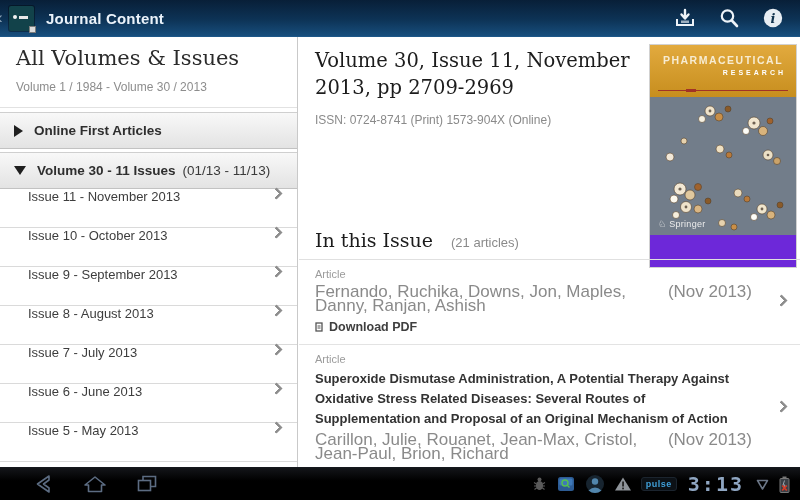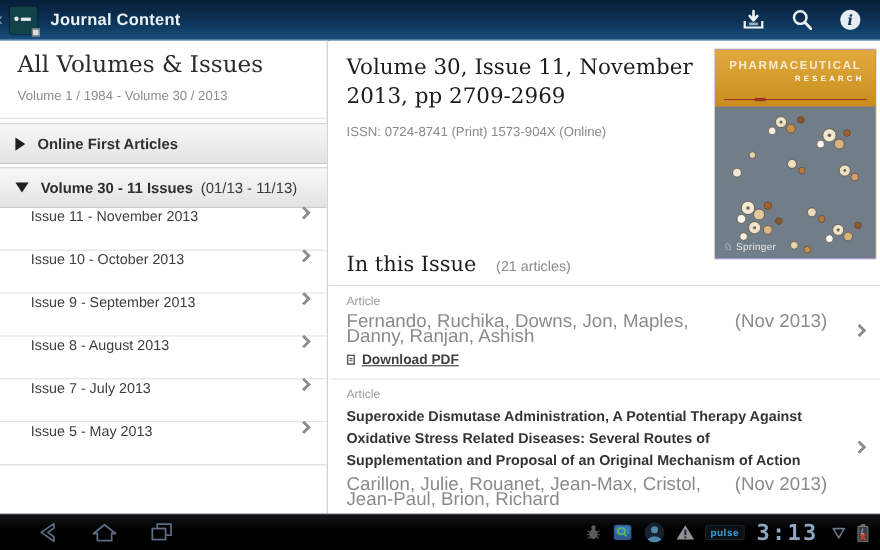--- a/index.html
+++ b/index.html
@@ -38,40 +38,40 @@
     padding:0 16px 0 28px; font-size:13px; color:#3d3d3d; background:#fff; }
   .chev { width:9px; height:9px; border-top:3px solid #8e8e8e; border-right:3px solid #8e8e8e;
     transform:rotate(45deg); border-radius:1px; margin-left:auto; flex:none; }
 
   
   .main { position:absolute; top:37px; left:299px; width:501px; height:430px; background:#fff; overflow:hidden; }
   .main-title { position:absolute; left:16px; top:10px; width:348px; font-family:"DejaVu Serif", serif;
     font-size:19.5px; line-height:27px; color:#1c1c1c; }
   .issn { position:absolute; left:16px; top:76px; font-size:12px; color:#8a8a8a; }
 
-  .cover { position:absolute; left:351px; top:8px; width:146px; height:190px; background:#8b5cf6;
+  .cover { position:absolute; left:351px; top:8px; width:146px; height:222px; background:#6d28d9;
     box-shadow:0 0 0 1px rgba(0,0,0,.18); overflow:hidden; }
   .cover-head { height:52px; background:linear-gradient(#e2aa3e,#c78e1e); padding-top:9px; position:relative; }
   .cover-line1 { text-align:center; color:#f7ecd2; font-size:10.5px; font-weight:bold; letter-spacing:1.5px; }
   .cover-line2 { text-align:right; padding-right:10px; color:#fff; font-size:7px; font-weight:bold; letter-spacing:3px; margin-top:3px; }
   .cover-rule { position:absolute; left:8px; right:8px; bottom:6px; border-top:1px solid #a23326; }
   .cover-rule .blk { position:absolute; left:28px; top:-2px; width:10px; height:3px; background:#a23326; }
   .cover-body { position:relative; width:146px; height:138px; }
   .cover-pub { position:absolute; left:8px; bottom:6px; color:#ececec; font-size:9px; letter-spacing:.3px; }
 
   .section-head { position:absolute; left:16px; top:192px; display:flex; align-items:baseline; gap:18px; }
   .section-title { font-family:"DejaVu Serif", serif; font-size:19px; color:#1c1c1c; }
   .section-count { font-size:13px; color:#8a8a8a; }
   .article-list { position:absolute; left:0; right:0; top:222px; bottom:0; border-top:1px solid #e0e0e0; }
   .article-row { position:relative; padding:8px 48px 10px 16px; border-bottom:1px solid #e3e3e3; }
   .a-kind { font-size:11px; line-height:13px; color:#9b9b9b; margin-bottom:3px; }
   .a-title { font-size:13px; line-height:20px; font-weight:bold; color:#333; }
   .a-meta { display:flex; margin-top:4px; font-size:17px; line-height:14px; color:#8a8a8a; }
   .a-date { flex:none; margin-left:12px; }
-  .a-download { margin-top:7px; display:flex; align-items:center; gap:5px; font-size:12.5px; font-weight:bold; color:#3f3f3f;text-decoration:underline; }
+  .a-download { margin-top:7px; display:flex; align-items:center; gap:5px; font-size:12.5px; font-weight:bold; color:#3f3f3f; }
   .article-row .chev { position:absolute; right:14px; top:50%; margin-top:-6px; }
 
   
   .system-bar { position:absolute; left:0; bottom:0; width:800px; height:33px;
     background:linear-gradient(#131519,#000 40%); border-top:1px solid #15181d;
     display:flex; align-items:center; }
   .nav-group { display:flex; align-items:center; gap:22px; padding-left:28px; }
   .nav-btn { width:30px; height:26px; display:flex; align-items:center; justify-content:center; }
   .status-group { margin-left:auto; display:flex; align-items:center; gap:9px; padding-right:10px; }
   .pulse-badge { background:#0c1116; border:1px solid #1b242e; border-radius:3px; padding:1px 4px;
@@ -144,20 +144,24 @@
       <div class="issue-row">
         <span>Issue 9 - September 2013</span>
         <span class="chev"></span>
       </div>
       <div class="issue-row">
         <span>Issue 8 - August 2013</span>
         <span class="chev"></span>
       </div>
       <div class="issue-row">
         <span>Issue 7 - July 2013</span>
+        <span class="chev"></span>
+      </div>
+      <div class="issue-row">
+        <span>Issue 6 - June 2013</span>
         <span class="chev"></span>
       </div>
       <div class="issue-row">
         <span>Issue 5 - May 2013</span>
         <span class="chev"></span>
       </div>
     </div>
   </div>
 
   <div class="main">

